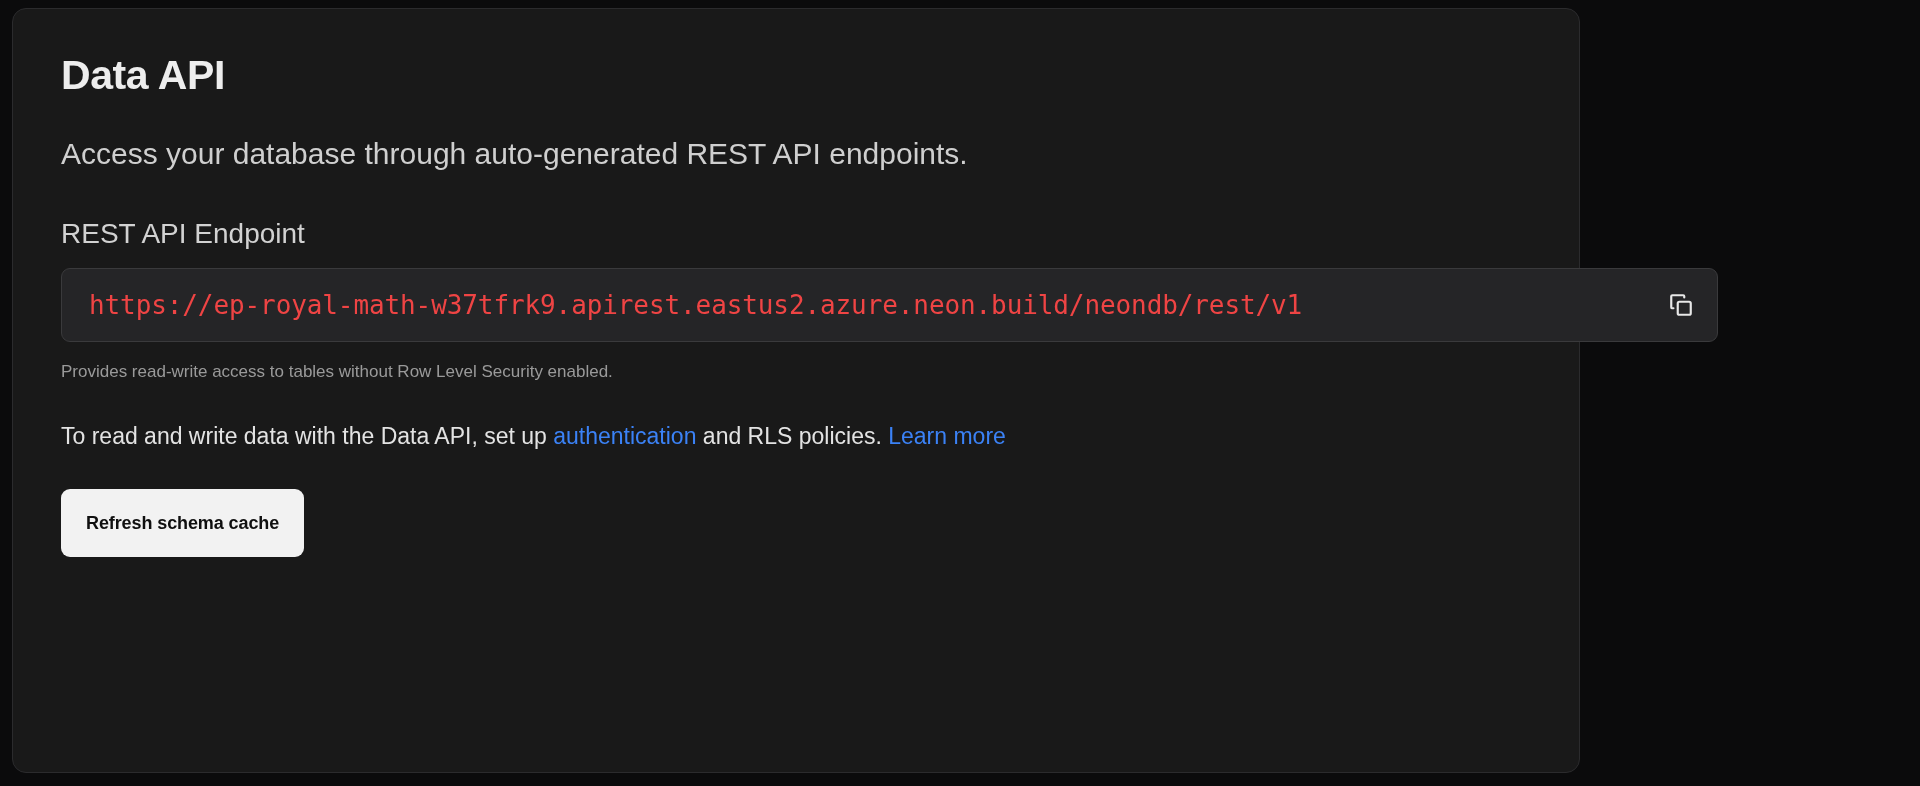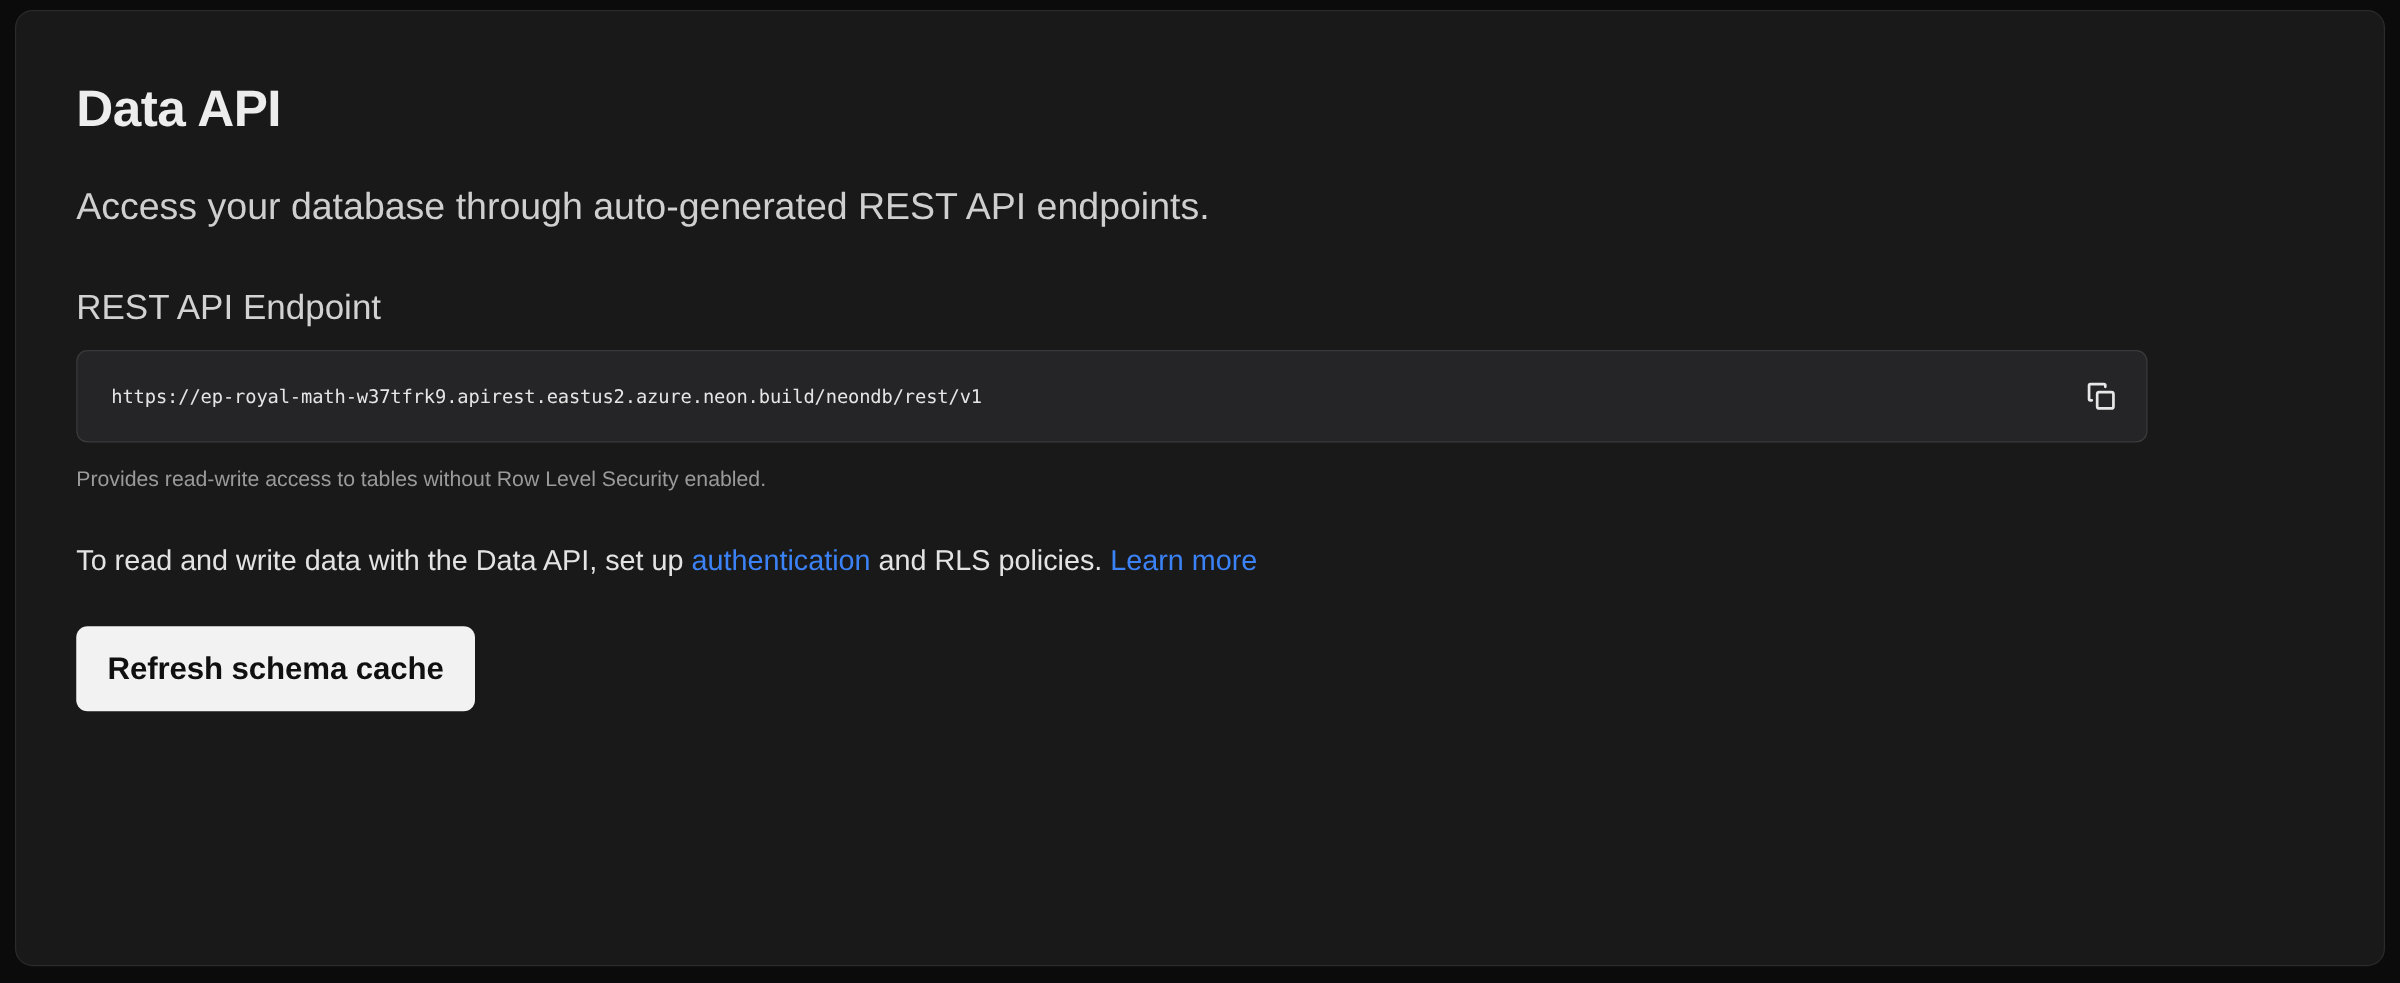--- a/index.html
+++ b/index.html
@@ -20,27 +20,27 @@
     width: 1920px;
     height: 786px;
     background: #0b0b0c;
     box-sizing: border-box;
   }
 
   .card {
     position: absolute;
     left: 12px;
     top: 8px;
-    width: 1896px;
+    width: 1568px;
     height: 765px;
     box-sizing: border-box;
     background: #191919;
     border: 1px solid #2b2b2d;
     border-radius: 14px;
-    padding: 56px 48px 0 48px;
+    padding: 44px 48px 0 48px;
   }
 
   .card-title {
     margin: 0;
     font-size: 41px;
     line-height: 1.08;
     font-weight: 700;
     letter-spacing: -0.4px;
     color: #ededed;
   }
@@ -72,23 +72,23 @@
     border: 1px solid #3a3a3c;
     border-radius: 9px;
     display: flex;
     align-items: center;
   }
 
   .endpoint-value {
     flex: 1 1 auto;
     padding: 0 24px 0 27px;
     font-family: "DejaVu Sans Mono", "Liberation Mono", monospace;
-    font-size: 15px;
+    font-size: 26px;
     letter-spacing: -0.1px;
-    color: #e5e5e5;
+    color: #ef4444;
     white-space: nowrap;
     overflow: hidden;
     text-overflow: ellipsis;
   }
 
   .copy-button {
     flex: 0 0 auto;
     width: 64px;
     height: 72px;
     display: flex;
@@ -126,21 +126,21 @@
     display: inline-block;
     margin-top: 37px;
     padding: 0 25px;
     height: 68px;
     line-height: 68px;
     background: #f2f2f2;
     color: #101010;
     border: none;
     border-radius: 9px;
     font-family: "Liberation Sans", sans-serif;
-    font-size: 25px;
+    font-size: 18px;
     font-weight: 700;
     letter-spacing: -0.1px;
     cursor: pointer;
   }
 
   .footnote {
     padding-top: 21px;
     font-size: 20.5px;
     line-height: 1.3;
     color: #9a9a9a;

